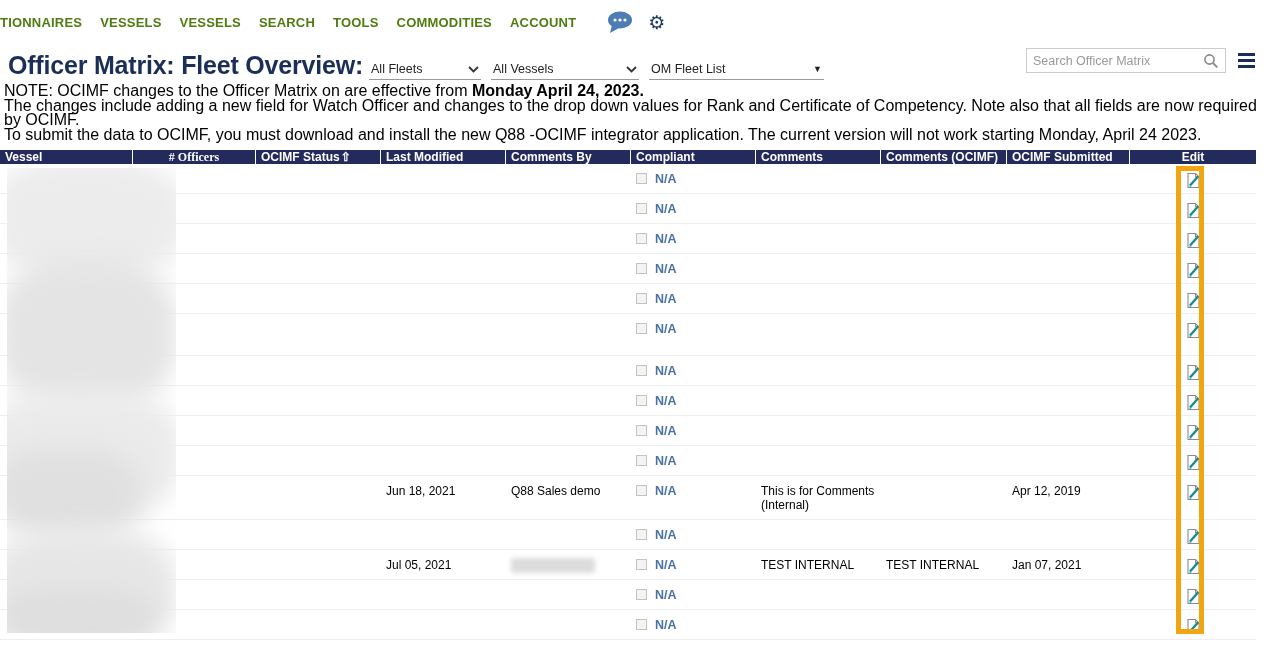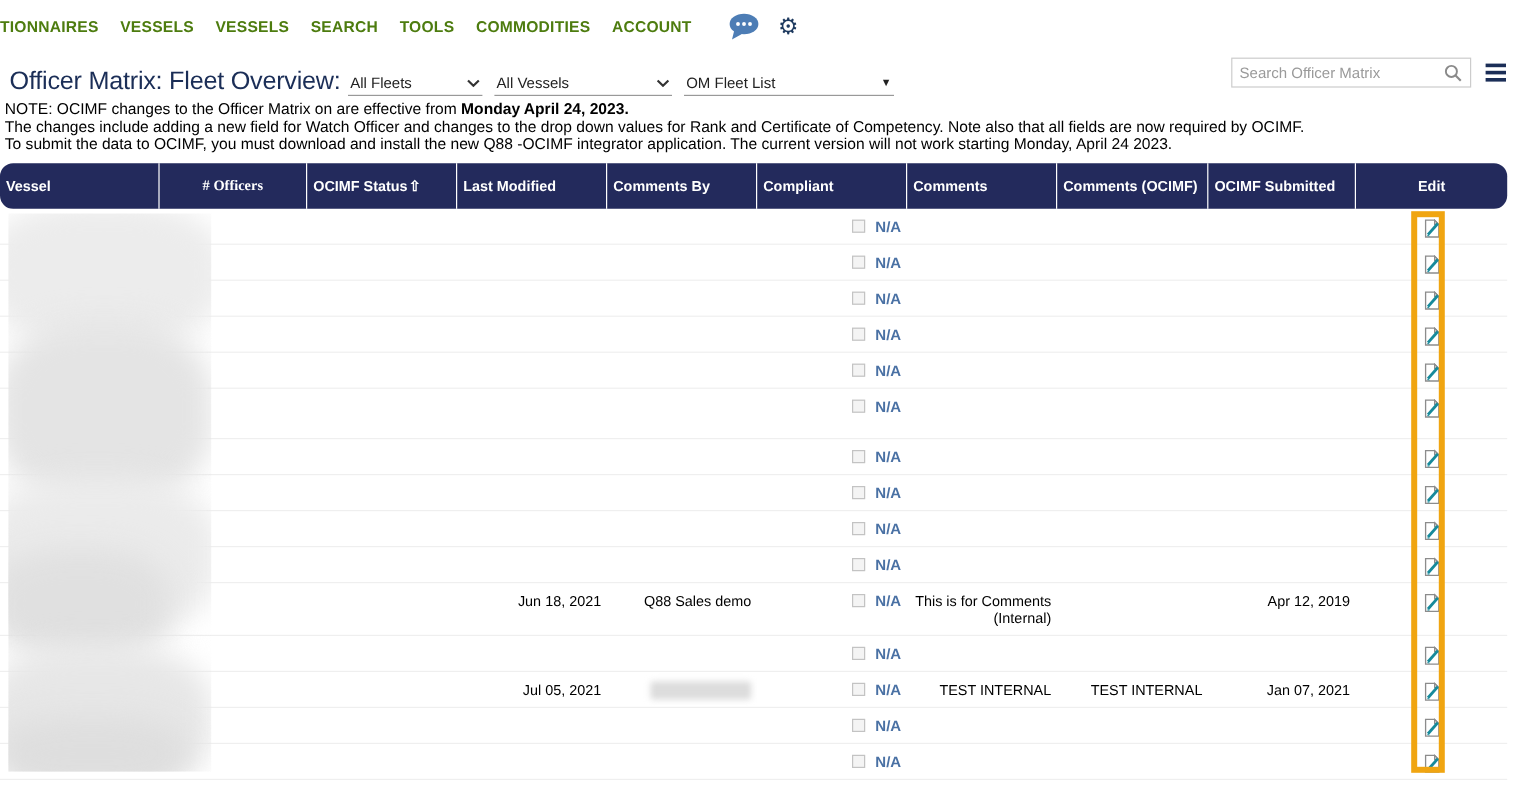--- a/index.html
+++ b/index.html
@@ -9,53 +9,53 @@
   
   .topnav { display:flex; align-items:center; height:44px; padding-left:0; }
   .topnav .navitem { color:#4d7c0f; font-weight:bold; font-size:13px;
                      margin-right:18px; letter-spacing:.2px; cursor:pointer; white-space:nowrap; }
   .topnav .navitem:first-child { margin-left:0; }
   .chat-wrap { margin-left:12px; margin-right:10px; position:relative; width:30px; height:24px; }
   .gear { color:#1E3A5F; font-size:19px; line-height:1; margin-left:2px; cursor:pointer; }
 
   
   .titlerow { display:flex; align-items:flex-end; padding:6px 8px 0 8px; height:36px; position:relative; }
-  .pagetitle { color:#1B2E57; font-size:21px; font-weight:400; letter-spacing:-0.2px; white-space:nowrap; }
+  .pagetitle { color:#1B2E57; font-size:25px; font-weight:700; letter-spacing:-0.2px; white-space:nowrap; }
   .filters { display:flex; align-items:center; margin-left:6px; }
   .ddl { border-bottom:1px solid #999; display:flex; justify-content:space-between; align-items:center;
          font-size:12.5px; color:#222; padding:0 2px 3px 2px; margin-right:10px; cursor:pointer; }
   .ddl-0 { width:112px; } .ddl-1 { width:148px; } .ddl-2 { width:175px; }
   .chev { width:11px; height:7px; flex:0 0 auto; }
   .tri { font-size:9px; color:#222; }
   .searchzone { position:absolute; right:8px; top:4px; display:flex; align-items:center; }
   .searchbox { width:200px; height:25px; border:1px solid #ccc; display:flex; align-items:center;
                padding:0 6px; background:#fff; }
   .searchbox input { border:none; outline:none; flex:1; font-size:12.5px; color:#444;
                      font-family:"Liberation Sans", sans-serif; }
   .searchbox input::placeholder { color:#9a9a9a; }
   .burger { margin-left:12px; cursor:pointer; }
   .burger div { width:17px; height:3px; background:#1B2E57; margin:3px 0; }
 
   
-  .notice { padding:4px 0 0 4px; font-size:13px; color:#000; line-height:14.5px; }
+  .notice { padding:4px 0 0 4px; font-size:16px; color:#000; line-height:14.5px; }
   .notice .u { text-decoration:underline; }
 
   
   .tbl { margin-top:8px; width:1256px; position:relative; }
-  .thead { display:flex; background:#232A5C; height:38px;border-radius:11px; }
+  .thead { display:flex; background:#232A5C; height:14px; }
   .th { color:#fff; font-size:12px; font-weight:bold; display:flex; align-items:center;
         padding:0 5px; border-right:1px solid #fff; overflow:hidden; white-space:nowrap; }
   .th:last-child { border-right:none; }
   .th.center { justify-content:center; }
   .sorticon { font-size:12px; margin-left:1px; }
 
   .w0{width:133px;} .w1{width:123px;font-family:Liberation Serif, serif;} .w2{width:125px;} .w3{width:125px;} .w4{width:125px;}
   .w5{width:125px;} .w6{width:125px;} .w7{width:126px;} .w8{width:123px;} .w9{width:126px;}
 
-  .tbody { position:relative;text-align:right; }
+  .tbody { position:relative; }
   .trow { display:flex; min-height:30px; border-bottom:1px solid #efefef; align-items:flex-start; }
   .trow:last-child { border-bottom:none; }
   .trow.tall1 { min-height:42px; }
   .trow.tall2 { min-height:44px; }
   .td { font-size:12px; color:#000; padding:8px 5px 2px 5px; overflow:hidden; }
   .td.center { display:flex; justify-content:center; }
   .cb { display:inline-block; width:11px; height:11px; border:1px solid #c3c3c3; background:#f4f4f4;
         vertical-align:-1px; margin-right:8px; }
   .na { color:#4A71A4; font-weight:bold; font-size:12.5px; }
   .redact { display:inline-block; width:84px; height:15px; background:#dcdcdc;

